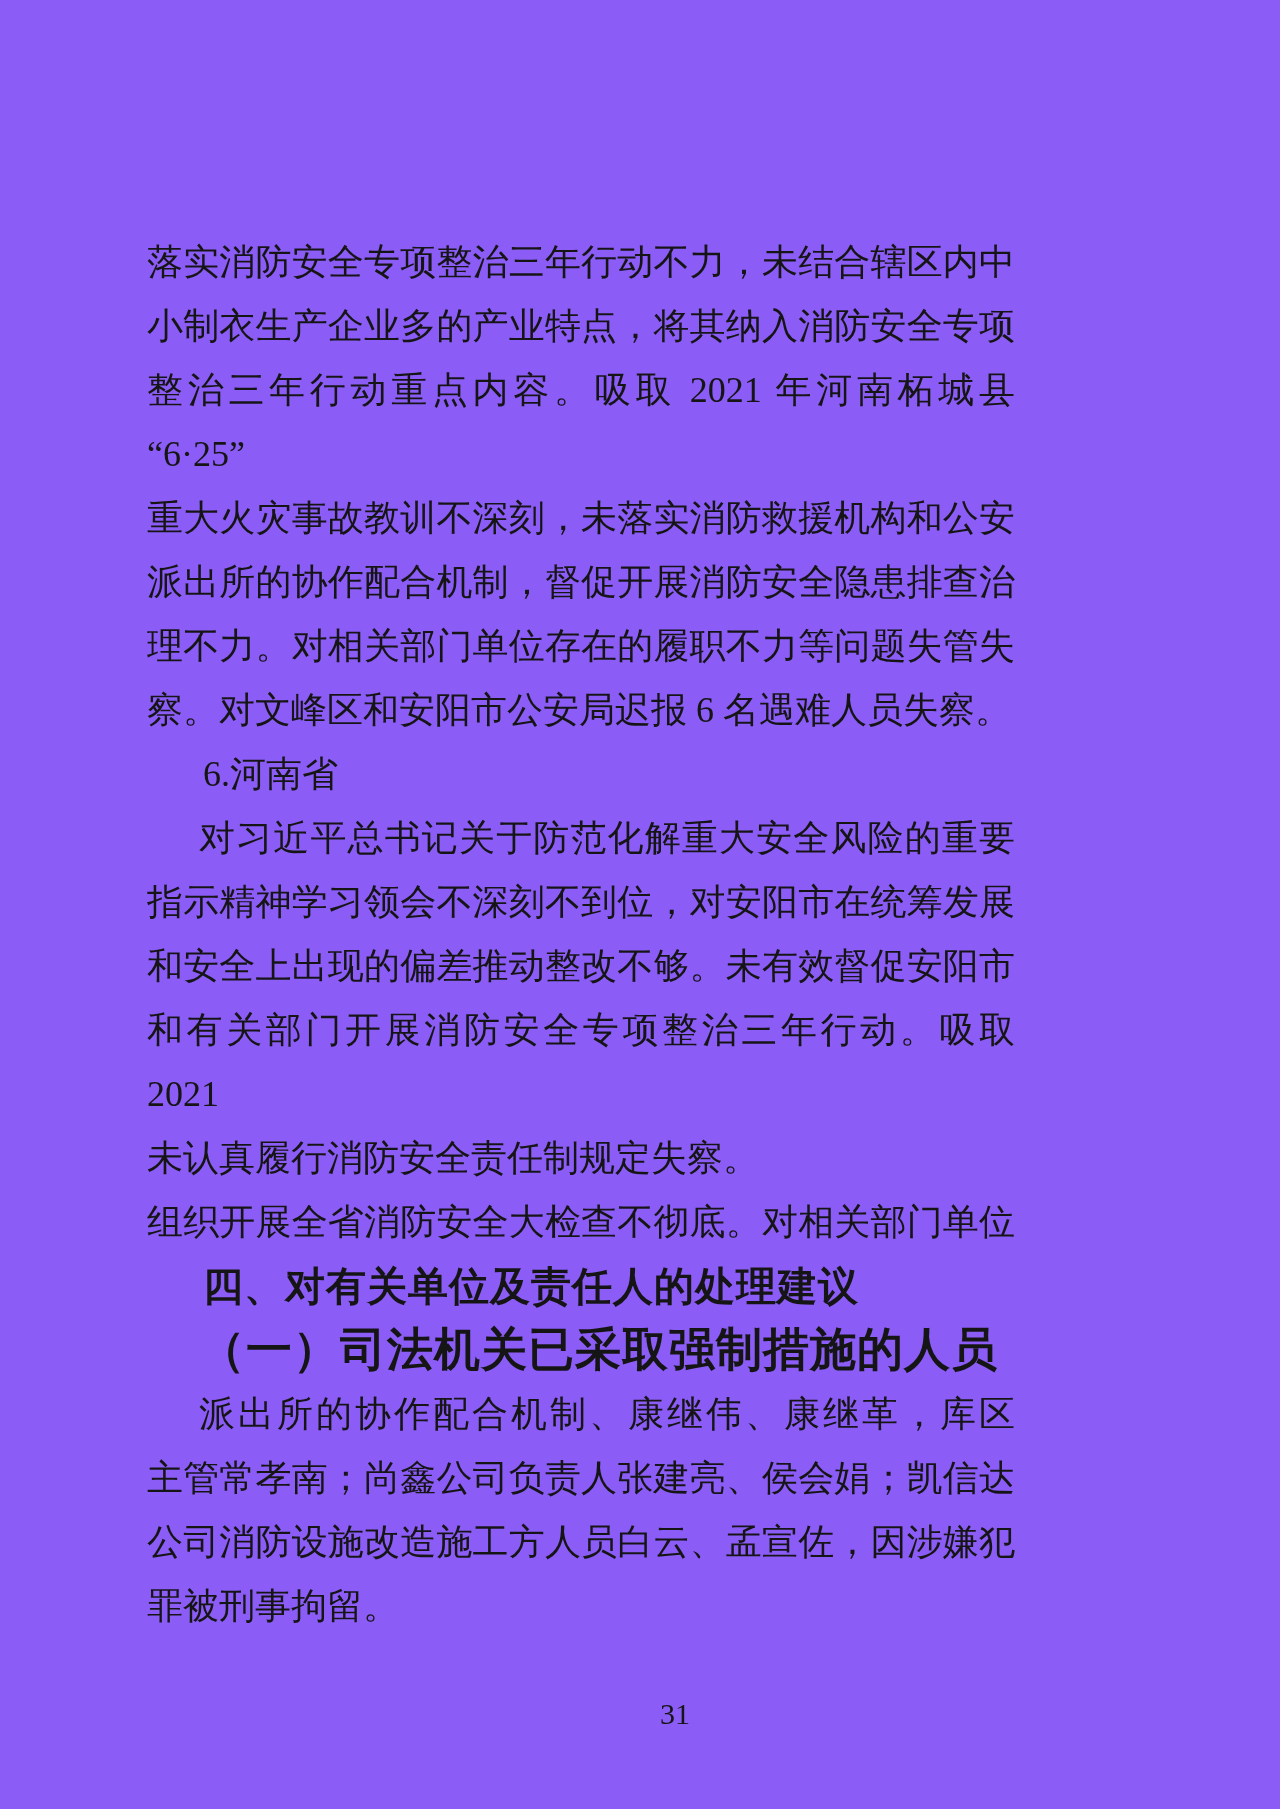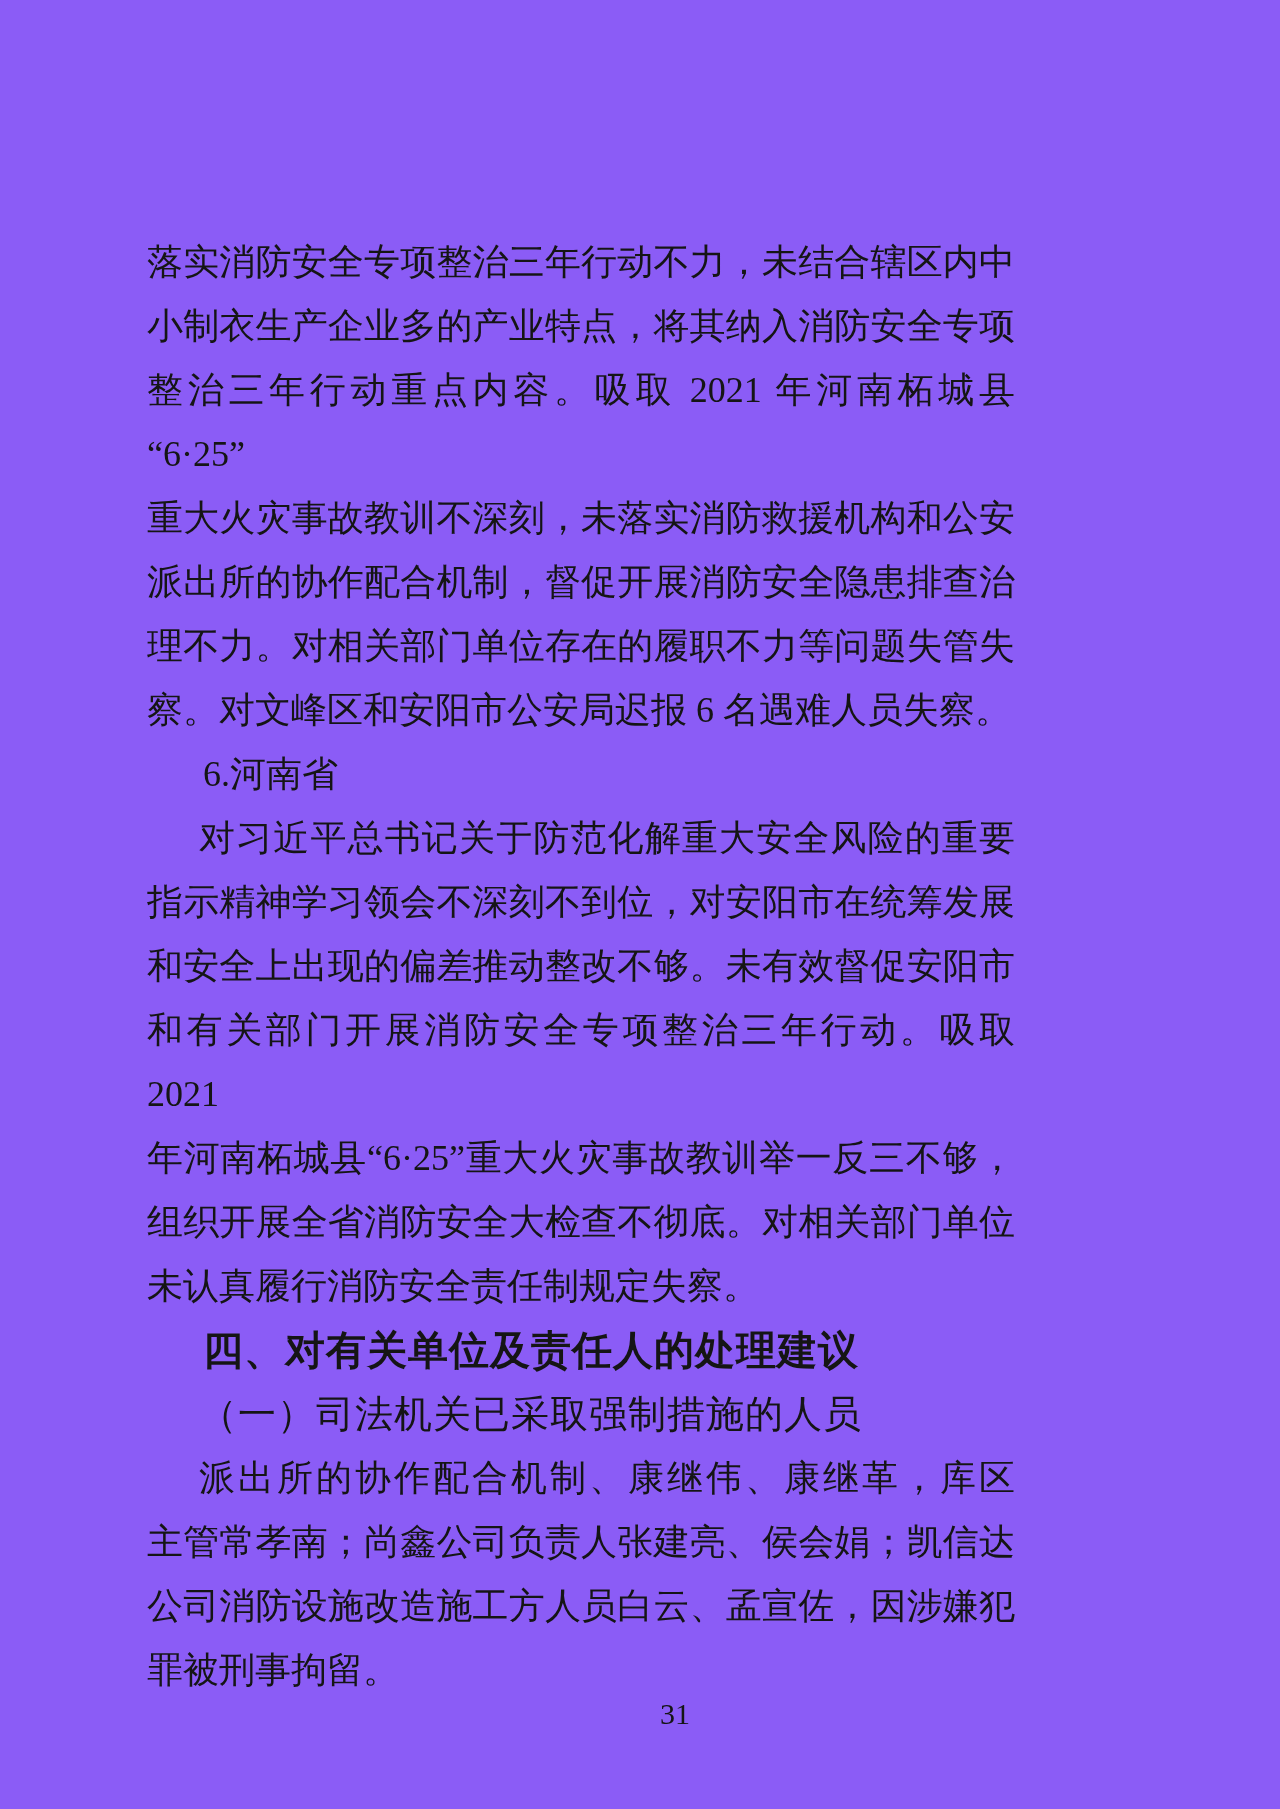--- a/index.html
+++ b/index.html
@@ -43,22 +43,22 @@
   .h1 {
     font-family: Liberation Sans, sans-serif;
     font-weight: 700;
     font-size: 40px;
     text-align-last: left;
     text-indent: 56px;
     letter-spacing: 1px;
   }
   .h2 {
     font-family: "Liberation Serif", serif;
-    font-weight: 400;
-    font-size: 38px;
+    font-weight: 700;
+    font-size: 46px;
     text-align-last: left;
     text-indent: 52px;
     letter-spacing: 1px;
   }
   .page-number {
     position: absolute;
     top: 1696px;
     left: 640px;
     width: 70px;
     text-align: center;
@@ -83,23 +83,22 @@
       <div class="line last">察。对文峰区和安阳市公安局迟报 6 名遇难人员失察。</div>
     </div>
 
     <div class="line item-heading">6.河南省</div>
 
     <div>
       <div class="line indent">对习近平总书记关于防范化解重大安全风险的重要</div>
       <div class="line">指示精神学习领会不深刻不到位，对安阳市在统筹发展</div>
       <div class="line">和安全上出现的偏差推动整改不够。未有效督促安阳市</div>
       <div class="line">和有关部门开展消防安全专项整治三年行动。吸取 2021</div>
-      <div class="line">年河南柘城县“6·25”重大火灾事故教训举一反三不够，</div>
+      <div class="line last">未认真履行消防安全责任制规定失察。</div>
       <div class="line">组织开展全省消防安全大检查不彻底。对相关部门单位</div>
-      <div class="line last">未认真履行消防安全责任制规定失察。</div>
     </div>
 
     <div class="line h1">四、对有关单位及责任人的处理建议</div>
     <div class="line h2">（一）司法机关已采取强制措施的人员</div>
 
     <div>
       <div class="line indent">派出所的协作配合机制、康继伟、康继革，库区</div>
       <div class="line">主管常孝南；尚鑫公司负责人张建亮、侯会娟；凯信达</div>
       <div class="line">公司消防设施改造施工方人员白云、孟宣佐，因涉嫌犯</div>
       <div class="line last">罪被刑事拘留。</div>

